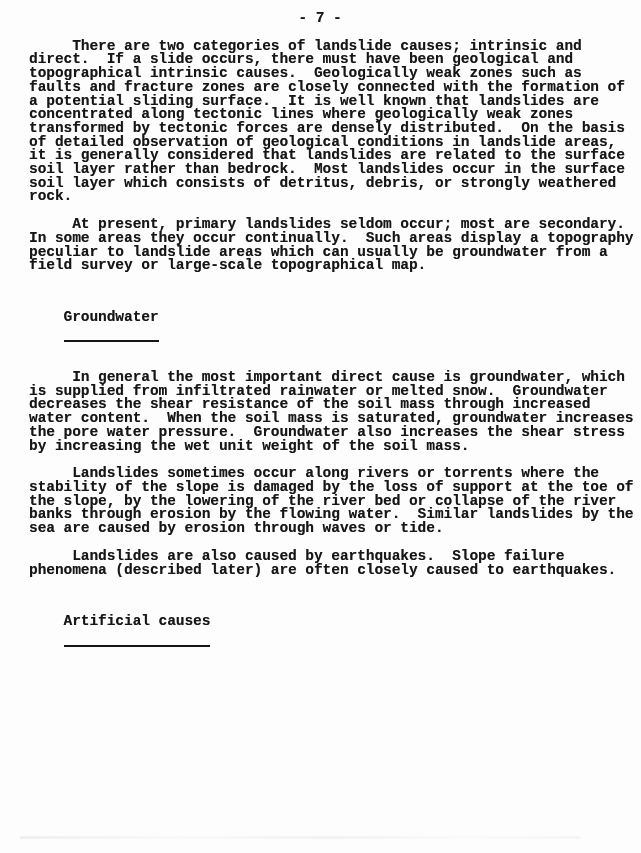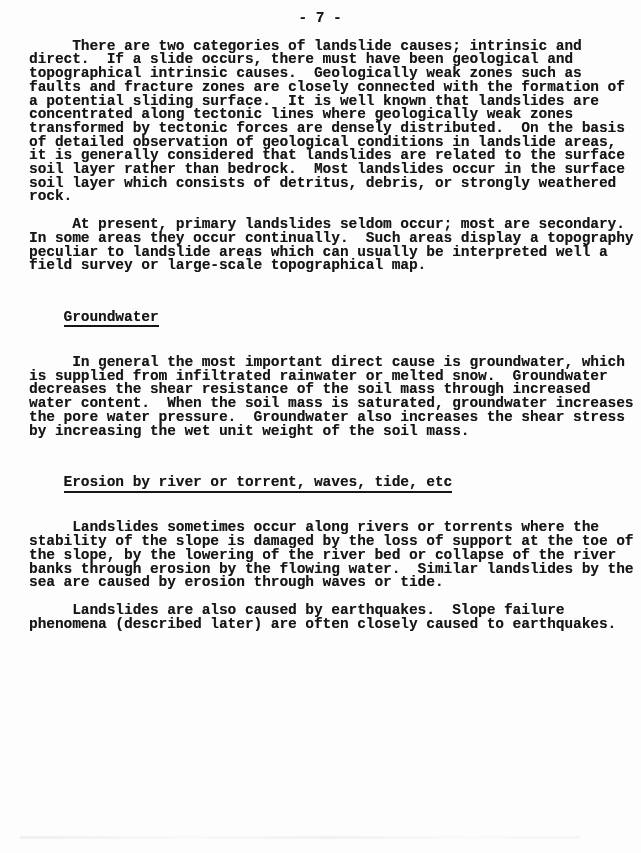--- a/index.html
+++ b/index.html
@@ -33,21 +33,21 @@
   }
   .para.first {
   }
   .heading {
     margin: 24px 0 15px 0;
     white-space: pre;
   }
   .heading-text {
     display: inline-block;
     border-bottom: 2px solid #161616;
-    padding-bottom: 1px;
+    padding-bottom: 16px;
   }
   
   .scan-smudge {
     position: absolute;
     left: 20px;
     bottom: 14px;
     width: 560px;
     height: 3px;
     background: linear-gradient(to right,
       rgba(120,120,120,0.10), rgba(160,160,160,0.04) 30%,
@@ -71,45 +71,45 @@
 concentrated along tectonic lines where geologically weak zones
 transformed by tectonic forces are densely distributed.  On the basis
 of detailed observation of geological conditions in landslide areas,
 it is generally considered that landslides are related to the surface
 soil layer rather than bedrock.  Most landslides occur in the surface
 soil layer which consists of detritus, debris, or strongly weathered
 rock.</div>
 
   <div class="para">     At present, primary landslides seldom occur; most are secondary.
 In some areas they occur continually.  Such areas display a topography
-peculiar to landslide areas which can usually be interpreted well a
+peculiar to landslide areas which can usually be groundwater from a
 field survey or large-scale topographical map.</div>
 
 
   <div class="heading">
     <span class="heading-text">Groundwater</span>
   </div>
 
   <div class="para">     In general the most important direct cause is groundwater, which
 is supplied from infiltrated rainwater or melted snow.  Groundwater
 decreases the shear resistance of the soil mass through increased
 water content.  When the soil mass is saturated, groundwater increases
 the pore water pressure.  Groundwater also increases the shear stress
 by increasing the wet unit weight of the soil mass.</div>
 
-  <div class="heading">
-    <span class="heading-text">Erosion by river or torrent, waves, tide, etc</span>
-  </div>
 
   <div class="para">     Landslides sometimes occur along rivers or torrents where the
 stability of the slope is damaged by the loss of support at the toe of
 the slope, by the lowering of the river bed or collapse of the river
 banks through erosion by the flowing water.  Similar landslides by the
 sea are caused by erosion through waves or tide.</div>
 
 
   <div class="para">     Landslides are also caused by earthquakes.  Slope failure
 phenomena (described later) are often closely caused to earthquakes.</div>
 
+  <div class="heading">
+    <span class="heading-text">Artificial causes</span>
+  </div>
 
   <div class="scan-smudge"></div>
 
 </div>
 
 </body></html>

